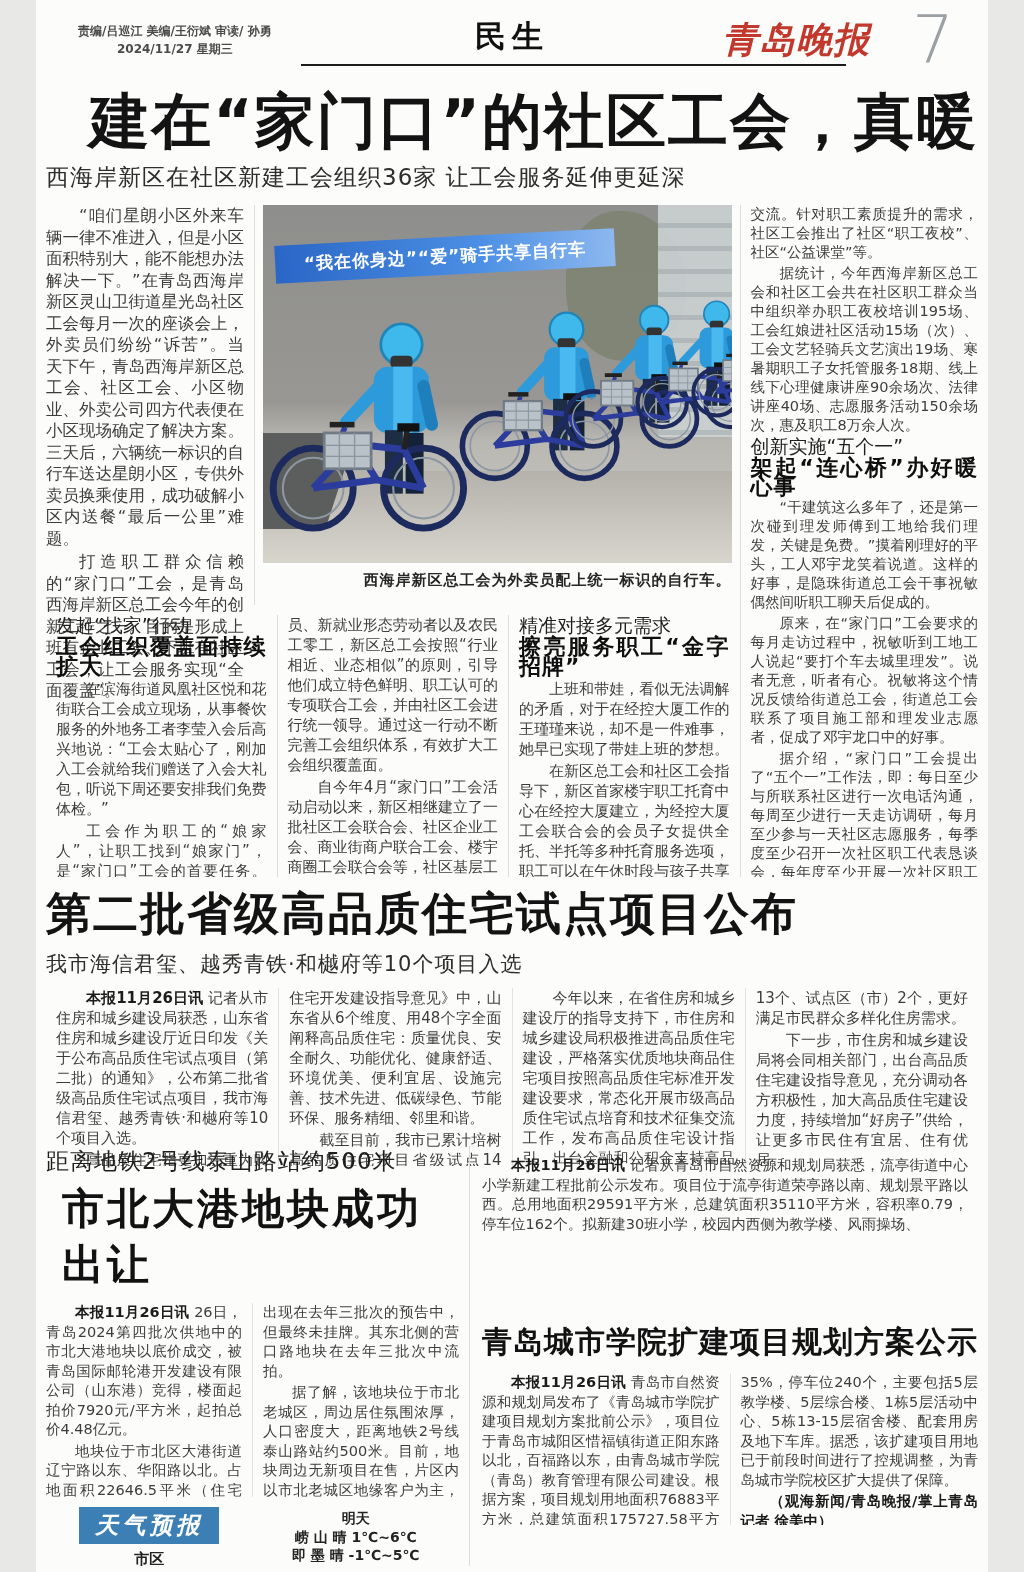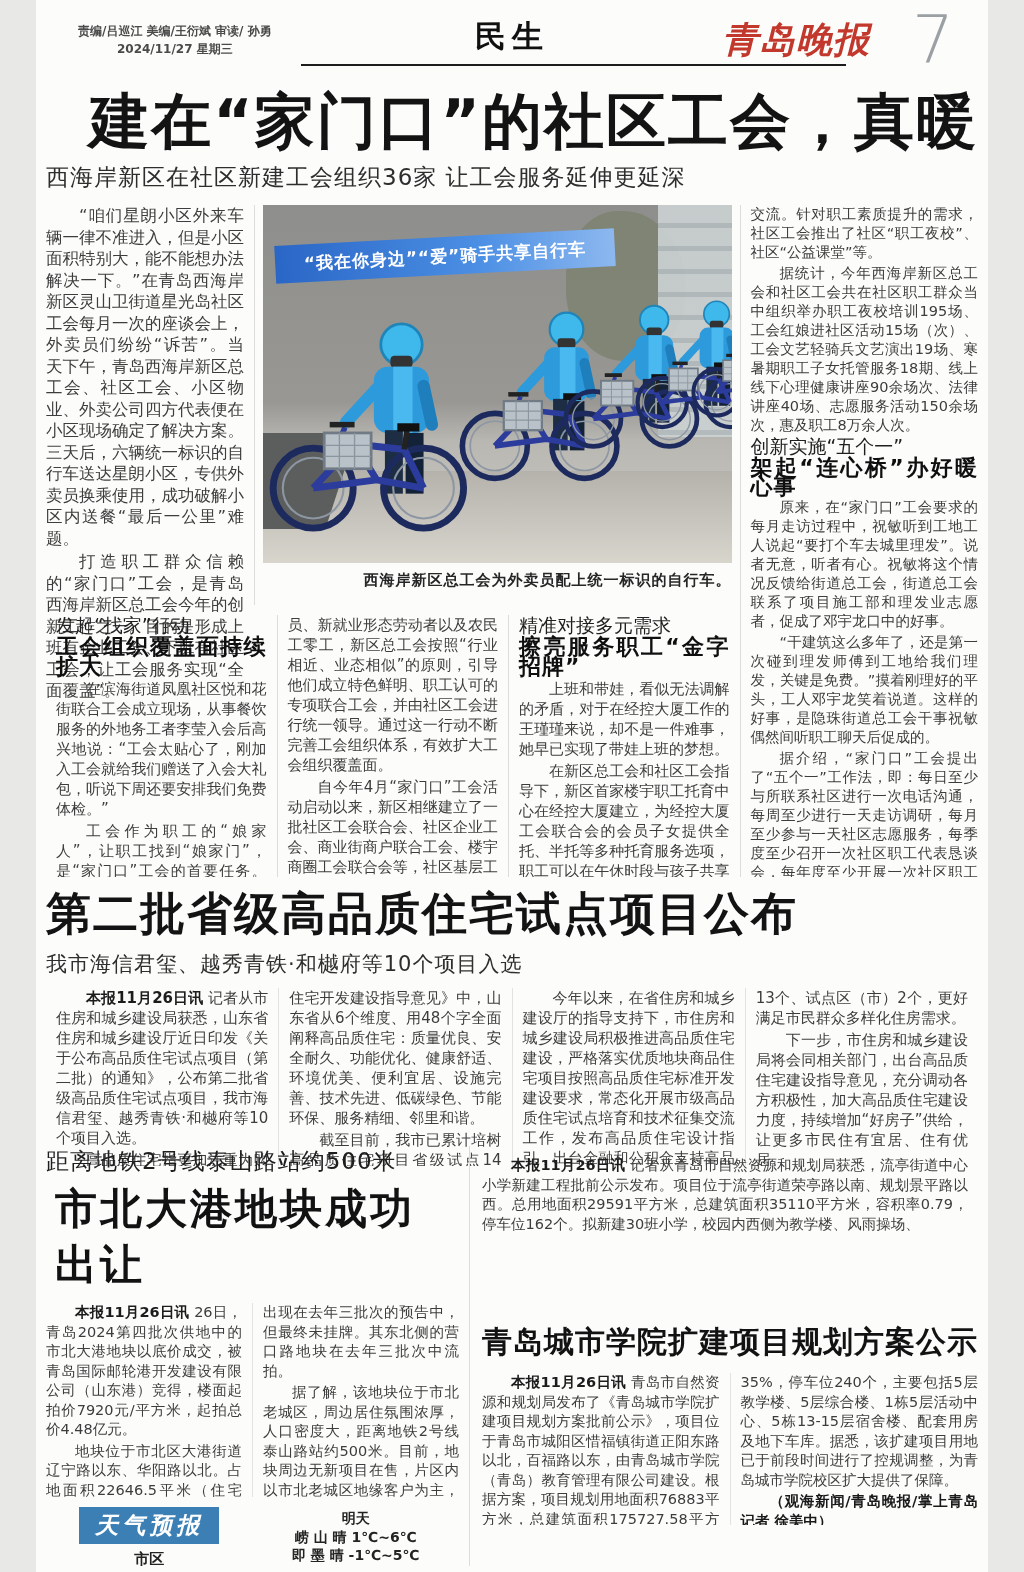--- a/index.html
+++ b/index.html
@@ -52,21 +52,21 @@
   .s2{position:absolute;top:884px;left:10px;right:10px;}
   .s2 .h2{font-size:45px;font-weight:900;color:#131313;letter-spacing:2px;white-space:nowrap;}
   .s2 .sub{font-size:21px;color:#2e2e2e;margin-top:6px;letter-spacing:1px;}
   .s2-cols{display:flex;margin-top:10px;height:178px;overflow:hidden;}
   .s2-col{flex:1;padding:0 10px;font-size:15px;line-height:20px;}
   .s2-col + .s2-col{border-left:1px solid #e2e2e0;}
   
   .bottom{position:absolute;top:1146px;left:10px;right:10px;height:420px;display:flex;overflow:hidden;}
   .b-left{width:502px;padding-right:10px;border-right:1px solid #dcdcda;}
   .s3-kicker{font-size:23px;color:#1e1e1e;letter-spacing:1px;}
-  .s3-head{font-size:42px;font-weight:900;color:#121212;letter-spacing:3px;margin:4px 9px 10px;}
+  .s3-head{font-size:42px;font-weight:900;color:#121212;letter-spacing:3px;margin:4px 16px 10px;}
   .s3-cols{display:flex;height:194px;overflow:hidden;}
   .s3-col{flex:1;font-size:14.5px;line-height:19.5px;}
   .s3-col + .s3-col{border-left:1px solid #e2e2e0;padding-left:10px;}
   .s3-col:first-child{padding-right:10px;}
   
   .weather{margin-top:10px;display:flex;}
   .w-left{flex:1;text-align:center;}
   .w-badge{display:inline-block;background:#3b7fb5;color:#fff;font-family:"DejaVu Serif","Liberation Serif",serif;
            font-style:italic;font-weight:bold;font-size:23px;padding:3px 16px;letter-spacing:4px;}
   .w-line{font-size:14px;font-weight:700;color:#232323;line-height:19px;margin-top:44px;}
@@ -167,22 +167,22 @@
             <p>上班和带娃，看似无法调解的矛盾，对于在经控大厦工作的王瑾瑾来说，却不是一件难事，她早已实现了带娃上班的梦想。</p>
             <p>在新区总工会和社区工会指导下，新区首家楼宇职工托育中心在经控大厦建立，为经控大厦工会联合会的会员子女提供全托、半托等多种托育服务选项，职工可以在午休时段与孩子共享珍贵的亲子时光，既确保了工作的连贯性，又增进了亲子间情感</p>
           </div>
         </div>
       </div>
       <div class="s1-colR jbody">
         <p class="noindent">交流。针对职工素质提升的需求，社区工会推出了社区“职工夜校”、社区“公益课堂”等。</p>
         <p>据统计，今年西海岸新区总工会和社区工会共在社区职工群众当中组织举办职工夜校培训195场、工会红娘进社区活动15场（次）、工会文艺轻骑兵文艺演出19场、寒暑期职工子女托管服务18期、线上线下心理健康讲座90余场次、法律讲座40场、志愿服务活动150余场次，惠及职工8万余人次。</p>
         <p class="sec-kicker">创新实施“五个一”</p>
         <p class="sec-head">架起“连心桥”办好暖心事</p>
+        <p>“干建筑这么多年了，还是第一次碰到理发师傅到工地给我们理发，关键是免费。”摸着刚理好的平头，工人邓宇龙笑着说道。这样的好事，是隐珠街道总工会干事祝敏偶然间听职工聊天后促成的。</p>
         <p>原来，在“家门口”工会要求的每月走访过程中，祝敏听到工地工人说起“要打个车去城里理发”。说者无意，听者有心。祝敏将这个情况反馈给街道总工会，街道总工会联系了项目施工部和理发业志愿者，促成了邓宇龙口中的好事。</p>
-        <p>“干建筑这么多年了，还是第一次碰到理发师傅到工地给我们理发，关键是免费。”摸着刚理好的平头，工人邓宇龙笑着说道。这样的好事，是隐珠街道总工会干事祝敏偶然间听职工聊天后促成的。</p>
         <p>据介绍，“家门口”工会提出了“五个一”工作法，即：每日至少与所联系社区进行一次电话沟通，每周至少进行一天走访调研，每月至少参与一天社区志愿服务，每季度至少召开一次社区职工代表恳谈会，每年度至少开展一次社区职工满意度评议。</p>
 
       </div>
     </div>
   </div>
 
   <div class="s2">
     <div class="h2">第二批省级高品质住宅试点项目公布</div>
     <div class="sub">我市海信君玺、越秀青铁·和樾府等10个项目入选</div>
     <div class="s2-cols">

